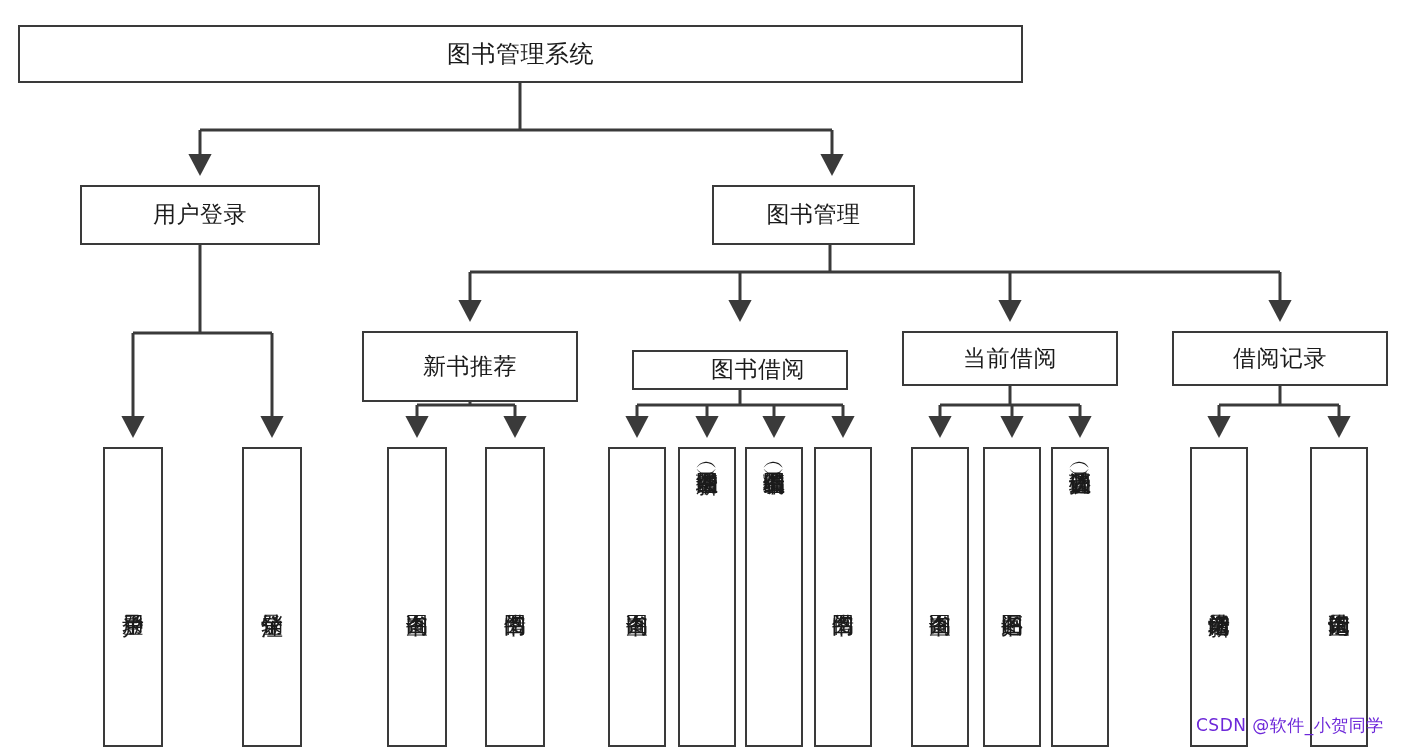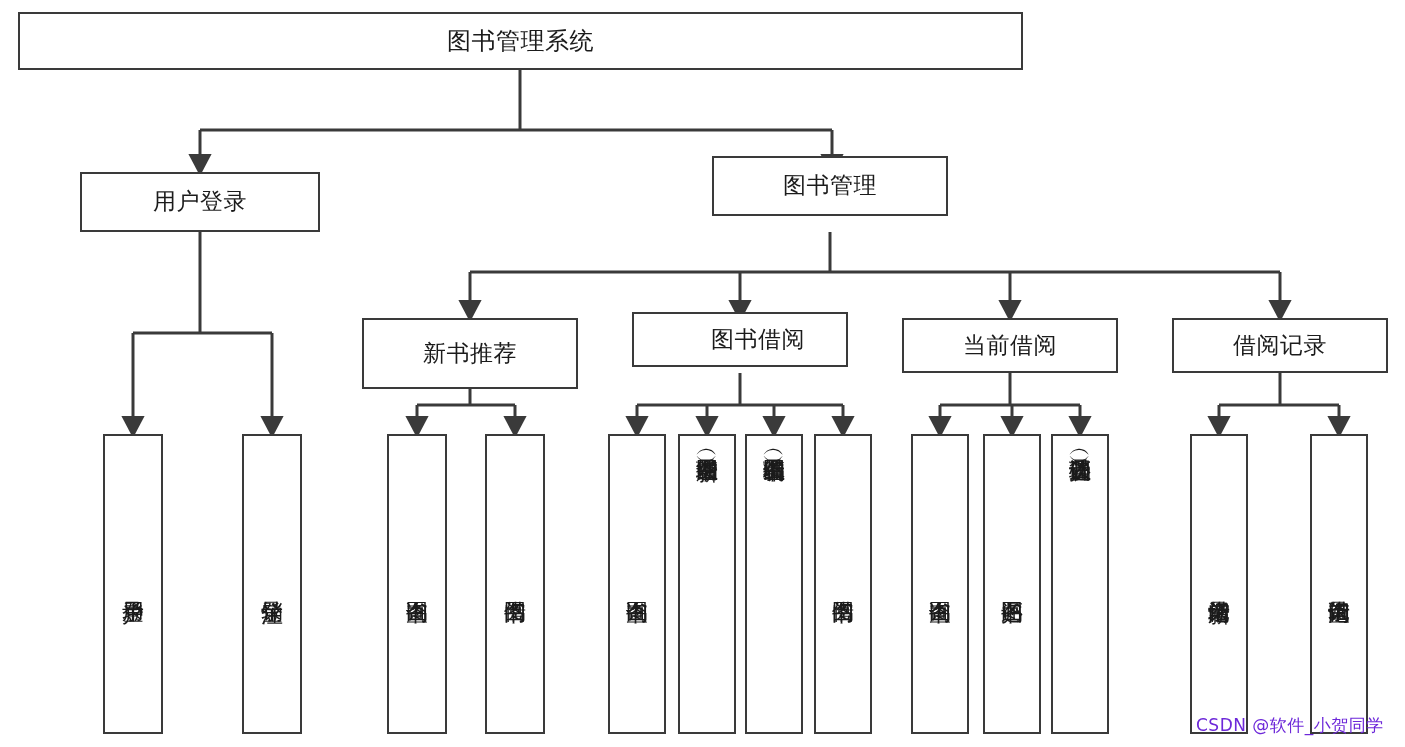--- a/index.html
+++ b/index.html
@@ -27,20 +27,21 @@
   .node {
     position: absolute;
     box-sizing: border-box;
     border: 2.5px solid #3a3a3a;
     background: #ffffff;
     display: flex;
     align-items: center;
     justify-content: center;
     color: #1b1b1b;
     z-index: 2;
+    margin-top: 13px;
   }
   .node.horiz {
     font-size: 23px;
     letter-spacing: 0.5px;
     line-height: 1.2;
   }
   .node.root {
     font-size: 24px;
   }
   .node.vert {
@@ -121,28 +122,28 @@
     </g>
   </svg>
 
   <div class="node root horiz" style="left:18px; top:12px; width:1005px; height:58px;">
     <span>图书管理系统</span>
   </div>
 
   <div class="node horiz" style="left:80px; top:172px; width:240px; height:60px;">
     <span>用户登录</span>
   </div>
-  <div class="node horiz" style="left:712px; top:156px; width:236px; height:60px;text-align:center;">
+  <div class="node horiz" style="left:712px; top:172px; width:203px; height:60px;text-align:center;">
     <span>图书管理</span>
   </div>
 
   <div class="node horiz" style="left:362px; top:318px; width:216px; height:71px;">
     <span>新书推荐</span>
   </div>
-  <div class="node horiz" style="left:632px; top:312px; width:216px; height:55px;padding-left:36px;">
+  <div class="node horiz" style="left:632px; top:337px; width:216px; height:40px;padding-left:36px;">
     <span>图书借阅</span>
   </div>
   <div class="node horiz" style="left:902px; top:318px; width:216px; height:55px;">
     <span>当前借阅</span>
   </div>
   <div class="node horiz" style="left:1172px; top:318px; width:216px; height:55px;">
     <span>借阅记录</span>
   </div>
 
   <div class="node vert mid" style="left:103px; top:434px; width:60px; height:300px;">

